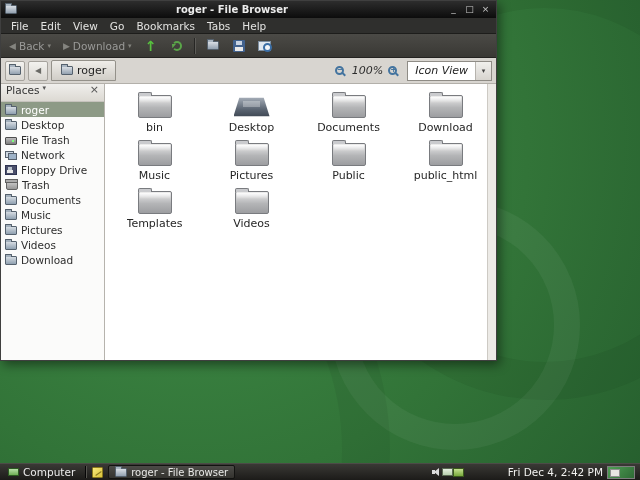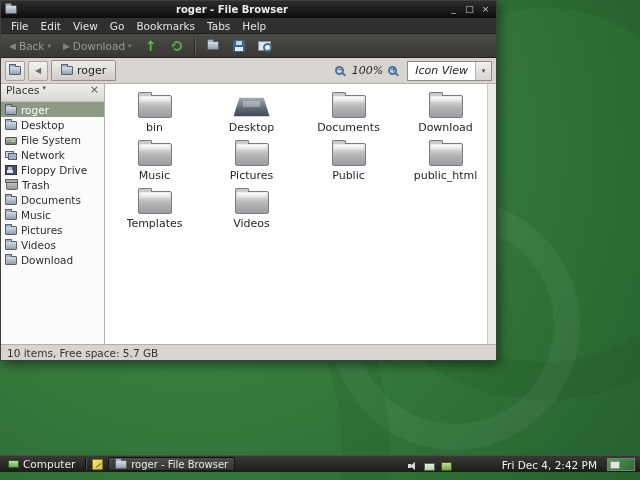--- a/index.html
+++ b/index.html
@@ -135,36 +135,36 @@
     clip-path:polygon(16% 8%, 84% 8%, 100% 92%, 0% 92%);}
   .icon-desktop-big::after{content:"";position:absolute;left:26%;top:22%;right:26%;height:28%;
     background:rgba(255,255,255,0.30);}
   .vscroll{position:absolute;top:0;right:0;width:9px;height:100%;
     background:#eceae6;border-left:1px solid #cdcac4;}
 
   .statusbar{height:16px;flex:0 0 16px;display:flex;align-items:center;padding:0 6px;
     background:#d8d5d0;border-top:1px solid #b3b0aa;font-size:10.5px;color:#333;}
 
   
-  .taskbar{position:absolute;left:0;bottom:8px;width:640px;height:17px;
+  .taskbar{position:absolute;left:0;bottom:0;width:640px;height:17px;
     display:flex;align-items:center;gap:5px;padding:0 3px;
     background:linear-gradient(#3a3935,#1c1b19);border-top:1px solid #4c4b47;}
   .tb-menu{display:flex;align-items:center;gap:4px;height:15px;padding:0 5px;
     color:#ececec;font-size:10.5px;white-space:nowrap;}
   .ic-computer{position:relative;display:inline-block;width:11px;height:8px;
     background:linear-gradient(#b7e0a8,#6fae55);border:1px solid #2c5a22;}
   .tb-sep{width:0;height:12px;border-left:1px solid #050505;border-right:1px solid #55544f;}
   .ic-notes{position:relative;display:inline-block;width:11px;height:11px;
     background:linear-gradient(135deg,#f8ea7c,#d9c23a);border:1px solid #8a7a1e;border-radius:1px;}
   .ic-notes::after{content:"";position:absolute;left:2px;top:5px;width:7px;height:1px;
     background:#8a7a1e;transform:rotate(-35deg);}
   .tb-task{display:flex;align-items:center;gap:4px;height:14px;padding:0 6px;min-width:112px;
     background:linear-gradient(#4c4b47,#34332f);border:1px solid #131311;border-radius:2px;
     color:#e8e8e6;font-size:10px;white-space:nowrap;}
-  .tb-tray{margin-left:auto;display:flex;align-items:flex-end;gap:6px;}
+  .tb-tray{margin-left:auto;display:flex;align-items:center;}
   .ic-volume{position:relative;display:inline-block;width:10px;height:10px;}
   .ic-volume::before{content:"";position:absolute;left:0;top:3px;width:3px;height:4px;background:#dcdcdc;}
   .ic-volume::after{content:"";position:absolute;left:2px;top:1px;
     border-top:4px solid transparent;border-bottom:4px solid transparent;border-right:5px solid #dcdcdc;}
   .ic-batt{display:inline-block;width:11px;height:8px;background:linear-gradient(#e6efe0,#b9d0ae);
     border:1px solid #5a6a52;}
   .ic-display{display:inline-block;width:11px;height:9px;
     background:linear-gradient(#c4e08e,#78a83c);border:1px solid #3a5a1c;}
   .tb-clock{margin-left:40px;color:#f2f2f0;font-size:10.5px;white-space:nowrap;padding:0 4px;}
   .tb-pager{position:relative;width:28px;height:13px;margin-right:2px;
@@ -268,21 +268,21 @@
     <span class="side-label">roger</span>
 
   </div>
             <div class="side-item">
     <span class="side-icon ic-folder"></span>
     <span class="side-label">Desktop</span>
 
   </div>
             <div class="side-item">
     <span class="side-icon ic-drive"></span>
-    <span class="side-label">File System</span>
+    <span class="side-label">File Trash</span>
 
   </div>
             <div class="side-item">
     <span class="side-icon ic-network"></span>
     <span class="side-label">Network</span>
 
   </div>
             <div class="side-item">
     <span class="side-icon ic-floppy"></span>
     <span class="side-label">Floppy Drive</span>
@@ -360,23 +360,20 @@
   </div>
             <div class="file-item">
     <span class="file-icon icon-folder-big"></span>
     <span class="file-label">Videos</span>
   </div>
           </div>
         <div class="vscroll"></div>
       </div>
     </div>
 
-    <div class="statusbar">
-      <span>10 items, Free space: 5.7 GB</span>
-    </div>
   </div>
 
   <div class="taskbar">
     <div class="tb-menu">
       <span class="ic-computer"></span>
       <span>Computer</span>
     </div>
     <div class="tb-sep"></div>
     <span class="ic-notes"></span>
     <div class="tb-task">

